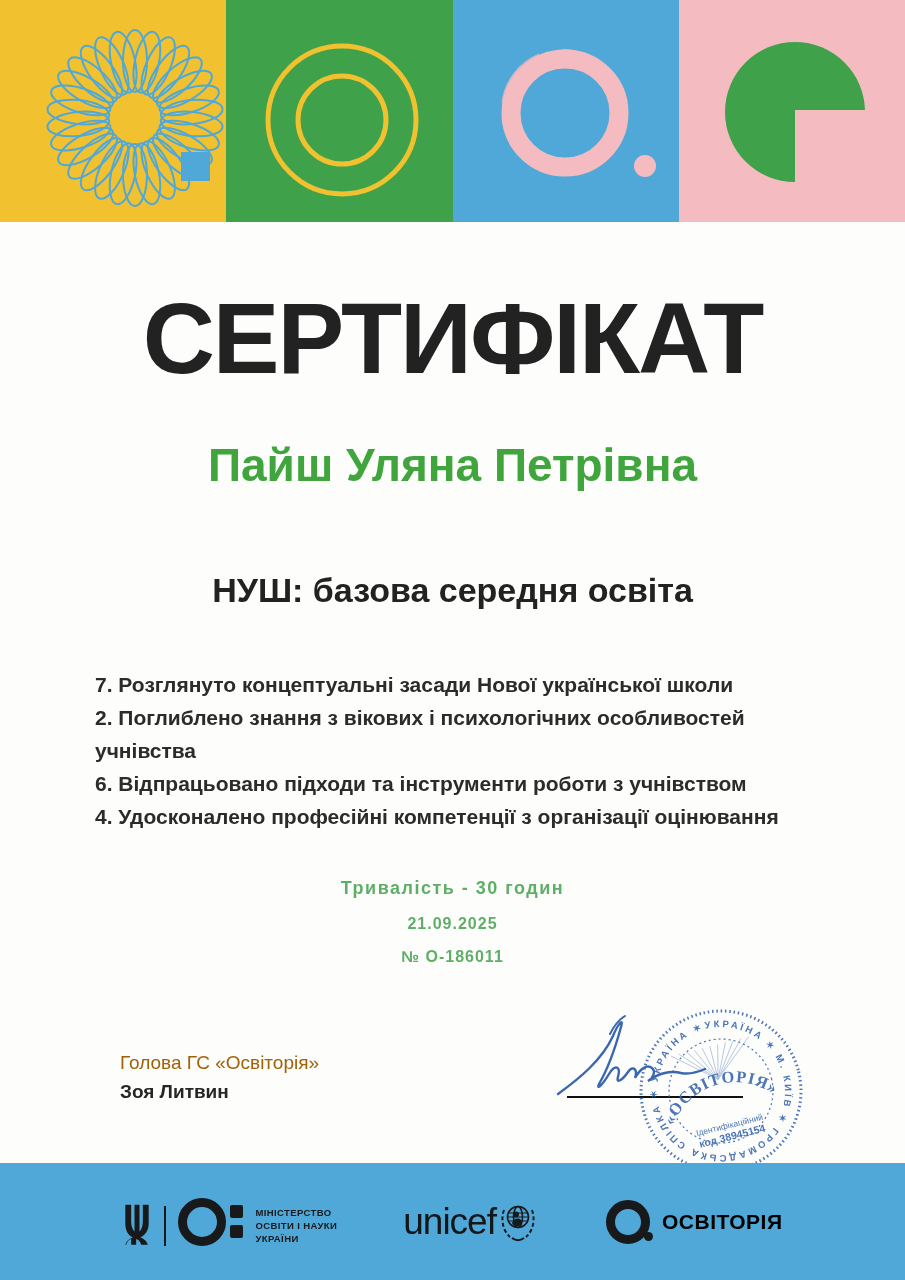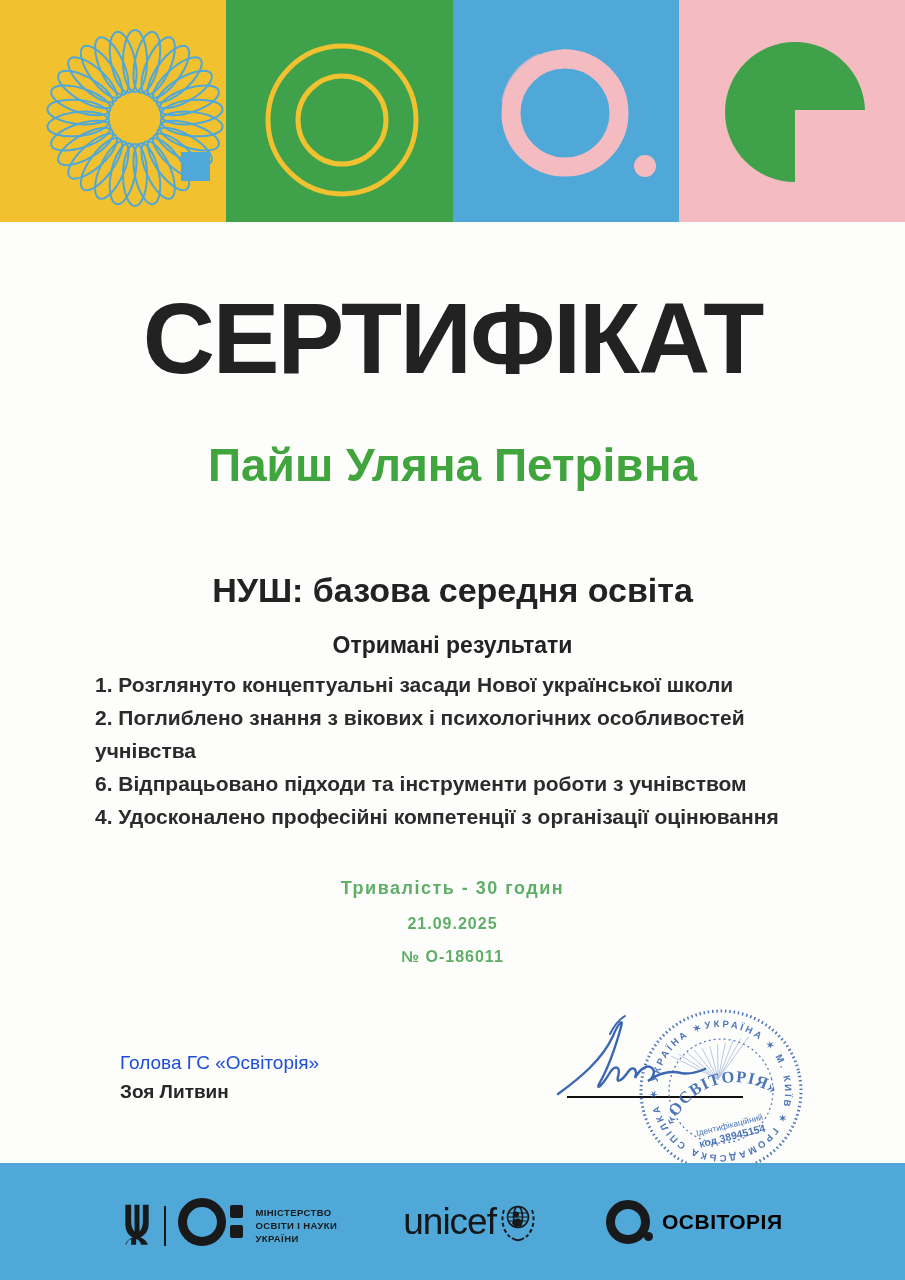--- a/index.html
+++ b/index.html
@@ -22,21 +22,21 @@
       font-size:23px;font-weight:700;color:#232222;}
   .results-list{position:absolute;top:668px;left:95px;width:715px;
       font-size:21px;font-weight:600;color:#2b2b2b;line-height:33px;}
   .results-list .item{margin:0;}
   .details{position:absolute;top:878px;left:0;width:100%;text-align:center;color:#5FAE68;}
   .details .duration{font-size:18px;font-weight:700;letter-spacing:1.5px;margin-bottom:16px;text-align:center;}
   .details .date{font-size:16px;font-weight:700;letter-spacing:1px;margin-bottom:15px;}
   .details .cert-no{font-size:16px;font-weight:700;letter-spacing:1px;}
   
   .signatory{position:absolute;left:120px;top:1052px;}
-  .signatory .role{font-size:19px;color:#1d4ed8;margin-bottom:7px;}
+  .signatory .role{font-size:19px;color:#a16207;margin-bottom:7px;}
   .signatory .name{font-size:19px;font-weight:700;color:#262626;}
   .sig-line{position:absolute;left:567px;top:1096px;width:176px;height:2px;background:#111;z-index:1;}
   .sig-scribble{position:absolute;left:552px;top:1012px;z-index:1;}
   .stamp{position:absolute;left:632px;top:1002px;z-index:1;opacity:.9;}
   
   .footer{position:absolute;left:0;top:1163px;width:905px;height:117px;background:#4FA8D8;z-index:2;
       display:flex;align-items:center;justify-content:center;gap:66px;color:#17191b;}
   .logo-group{display:flex;align-items:flex-end;gap:12px;}
   .ministry-text{font-size:9.5px;font-weight:700;letter-spacing:.4px;line-height:1.4;color:#17191b;}
   .divider{width:2px;height:40px;background:#17191b;}
@@ -115,24 +115,23 @@
       <svg width="226" height="222" viewBox="0 0 226 222">
         <circle cx="116" cy="112" r="70" fill="#3FA14A"></circle>
         <rect x="116" y="110" width="74" height="76" fill="#F4BCC0"></rect>
       </svg>
     </div>
   </div>
 
   <div class="cert-title">СЕРТИФІКАТ</div>
   <div class="recipient">Пайш Уляна Петрівна</div>
   <div class="course">НУШ: базова середня освіта</div>
-  <div class="results-heading">Отримані результати</div>
 
   <div class="results-list">
-    <p class="item">1. Розглянуто концептуальні засади Нової української школи</p>
+    <p class="item">7. Розглянуто концептуальні засади Нової української школи</p>
     <p class="item">2. Поглиблено знання з вікових і психологічних особливостей учнівства</p>
     <p class="item">6. Відпрацьовано підходи та інструменти роботи з учнівством</p>
     <p class="item">4. Удосконалено професійні компетенції з організації оцінювання</p>
   </div>
 
   <div class="details">
     <div class="duration">Тривалість - 30 годин</div>
     <div class="date">21.09.2025</div>
     <div class="cert-no">№ О-186011</div>
   </div>

